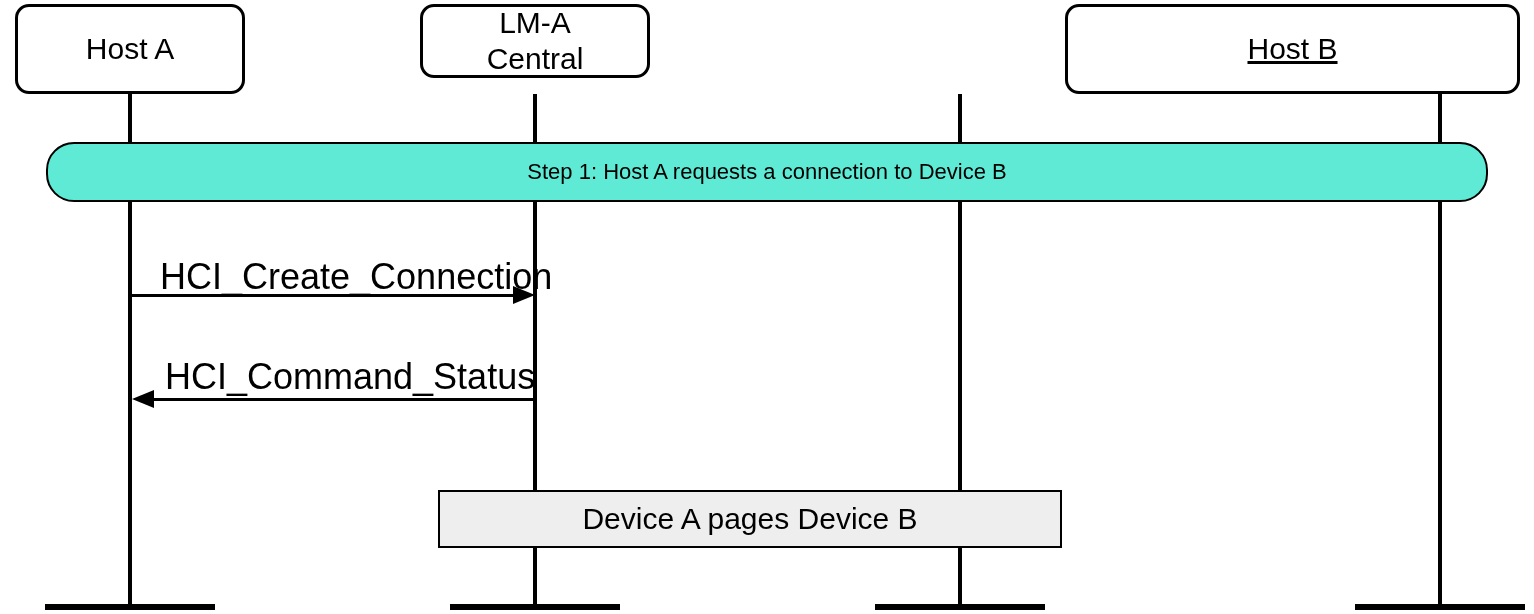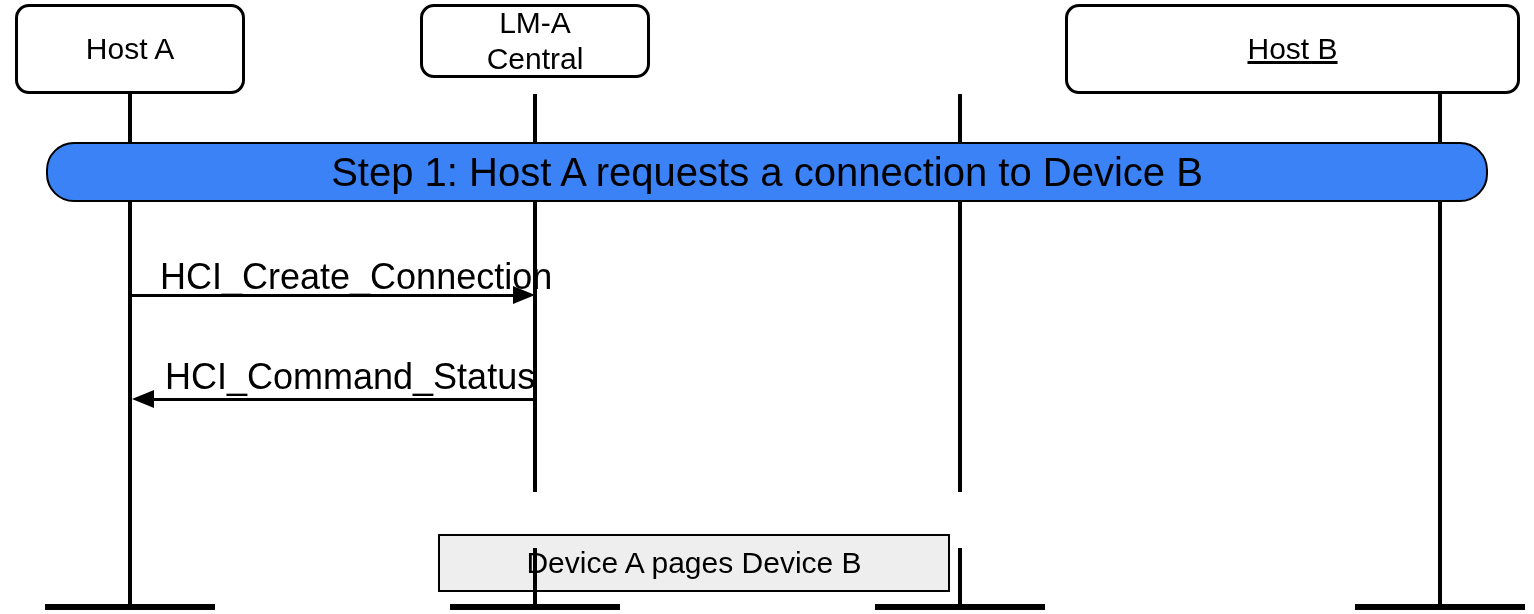--- a/index.html
+++ b/index.html
@@ -34,25 +34,25 @@
     width: 4px;
     background: #000;
   }
   .lifeline-end {
     position: absolute;
     height: 6px;
     background: #000;
   }
   .step-bar {
     position: absolute;
-    background: #3b82f6;
+    background: #5eead4;
     border: 2px solid #000;
     border-radius: 28px;
     text-align: center;
-    font-size: 40px;
+    font-size: 22px;
     box-sizing: border-box;
     display: flex;
     align-items: center;
     justify-content: center;
   }
   .note-box {
     position: absolute;
     background: #eeeeee;
     border: 2px solid #000;
     text-align: center;
@@ -130,21 +130,21 @@
   <div class="lifeline" style="left:1438px; top:202px; height:402px;"></div>
 
   <div class="msg-label" style="left:160px; top:256px; width:345px;">HCI_Create_Connection</div>
   <div class="msg-line" style="left:132px; top:294px; width:381px;"></div>
   <div class="arrow-right" style="left:513px; top:286px;"></div>
 
   <div class="msg-label" style="left:165px; top:356px; width:340px;">HCI_Command_Status</div>
   <div class="msg-line" style="left:152px; top:398px; width:383px;"></div>
   <div class="arrow-left" style="left:132px; top:390px;"></div>
 
-  <div class="note-box" style="left:438px; top:490px; width:512px; height:58px;margin-top:44px;">
+  <div class="note-box" style="left:438px; top:490px; width:624px; height:58px;">
     <span>Device A pages Device B</span>
   </div>
 
   <div class="lifeline" style="left:533px; top:548px; height:56px;"></div>
   <div class="lifeline" style="left:958px; top:548px; height:56px;"></div>
 
   <div class="lifeline-end" style="left:45px;  top:604px; width:170px;"></div>
   <div class="lifeline-end" style="left:450px; top:604px; width:170px;"></div>
   <div class="lifeline-end" style="left:875px; top:604px; width:170px;"></div>
   <div class="lifeline-end" style="left:1355px;top:604px; width:170px;"></div>

